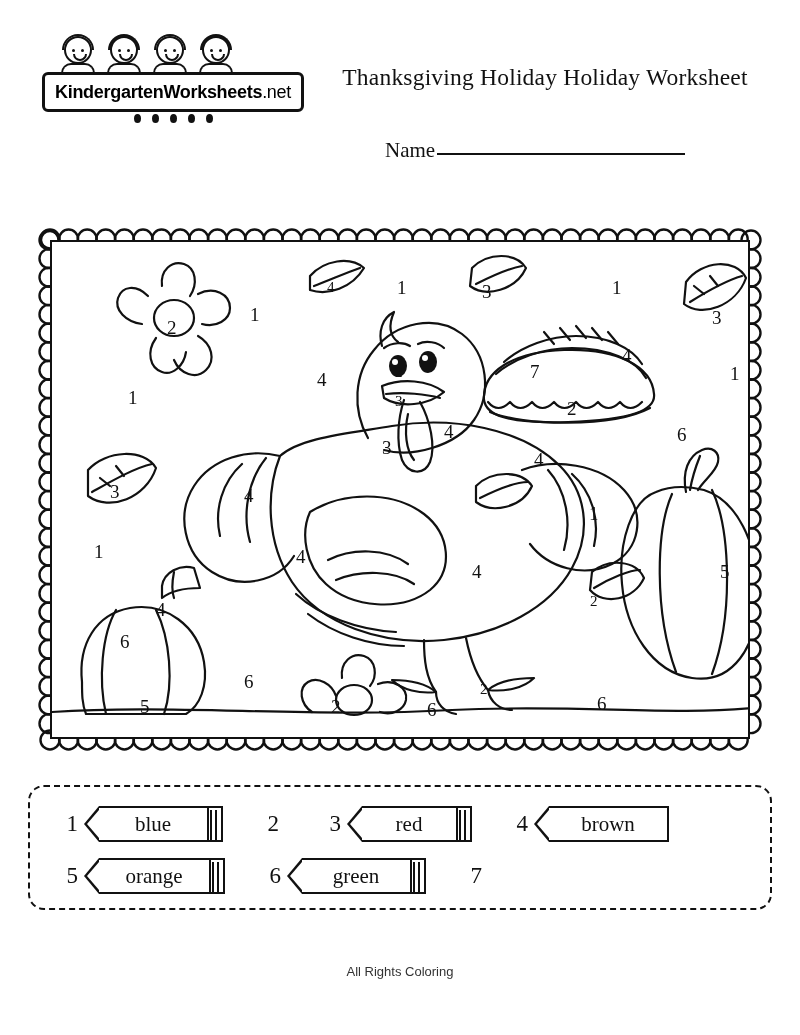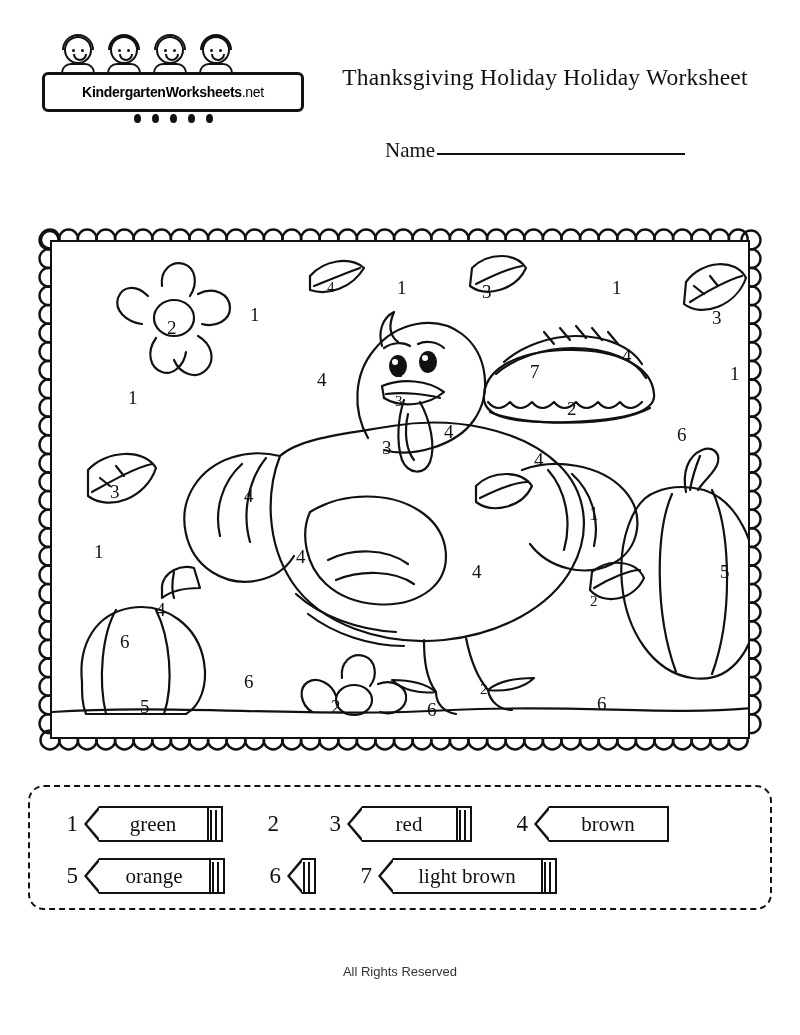--- a/index.html
+++ b/index.html
@@ -108,21 +108,21 @@
     height: 40px;
     border: 3px solid #111;
     border-radius: 6px;
     background: #fff;
     box-sizing: border-box;
     display: flex;
     align-items: center;
     justify-content: center;
   }
   .logo-banner-text {
-    font-size: 14px;
+    font-size: 18px;
     letter-spacing: -0.3px;
     white-space: nowrap;
   }
   .logo-banner-text .b { font-weight: bold; }
   .logo-dots {
     position: absolute;
     left: 92px;
     top: 80px;
     width: 80px;
     height: 12px;
@@ -676,21 +676,21 @@
   </div>
 </div>
 
 <div class="legend">
   <div class="legend-row r1" id="legend-row-1">
       <div class="legend-item" style="margin-left: 26px;">
         <div class="legend-num">1</div>
         <div class="crayon">
           <div class="tip"></div>
           <div class="body" style="width: 110px;">
-            <span class="label">green</span>
+            <span class="label">blue</span>
           </div>
           <div class="cap"></div>
         </div>
       </div>
       <div class="legend-item" style="margin-left: 34px;">
         <div class="legend-num">2</div>
       </div>
       <div class="legend-item" style="margin-left: 34px;">
         <div class="legend-num">3</div>
         <div class="crayon">
@@ -719,31 +719,27 @@
           <div class="body" style="width: 112px;">
             <span class="label">orange</span>
           </div>
           <div class="cap"></div>
         </div>
       </div>
       <div class="legend-item" style="margin-left: 34px;">
         <div class="legend-num">6</div>
         <div class="crayon">
           <div class="tip"></div>
-          <div class="cap"></div>
-        </div>
-      </div>
-      <div class="legend-item" style="margin-left: 34px;">
-        <div class="legend-num">7</div>
-        <div class="crayon">
-          <div class="tip"></div>
-          <div class="body" style="width: 150px;">
-            <span class="label">light brown</span>
+          <div class="body" style="width: 110px;">
+            <span class="label">green</span>
           </div>
           <div class="cap"></div>
         </div>
       </div>
+      <div class="legend-item" style="margin-left: 34px;">
+        <div class="legend-num">7</div>
+      </div>
     </div>
 </div>
 
 <div class="footer">
-  <div>All Rights Reserved</div>
+  <div>All Rights Coloring</div>
 </div>
 
 </body></html>

